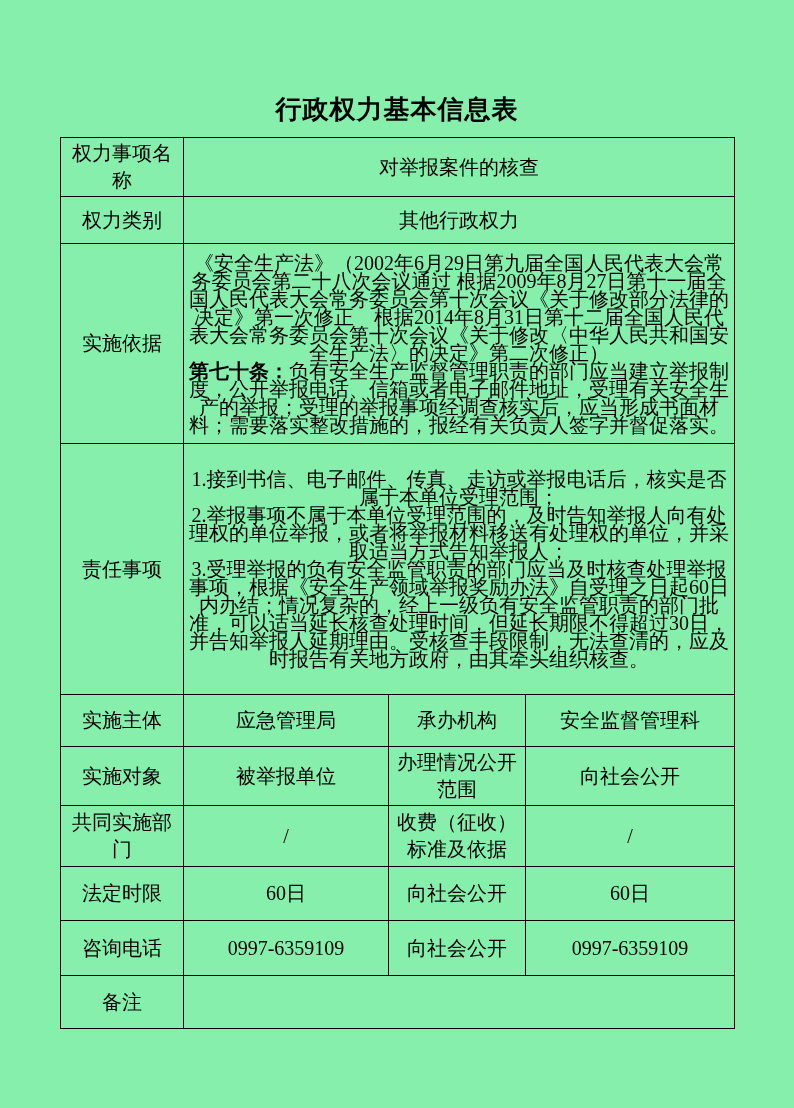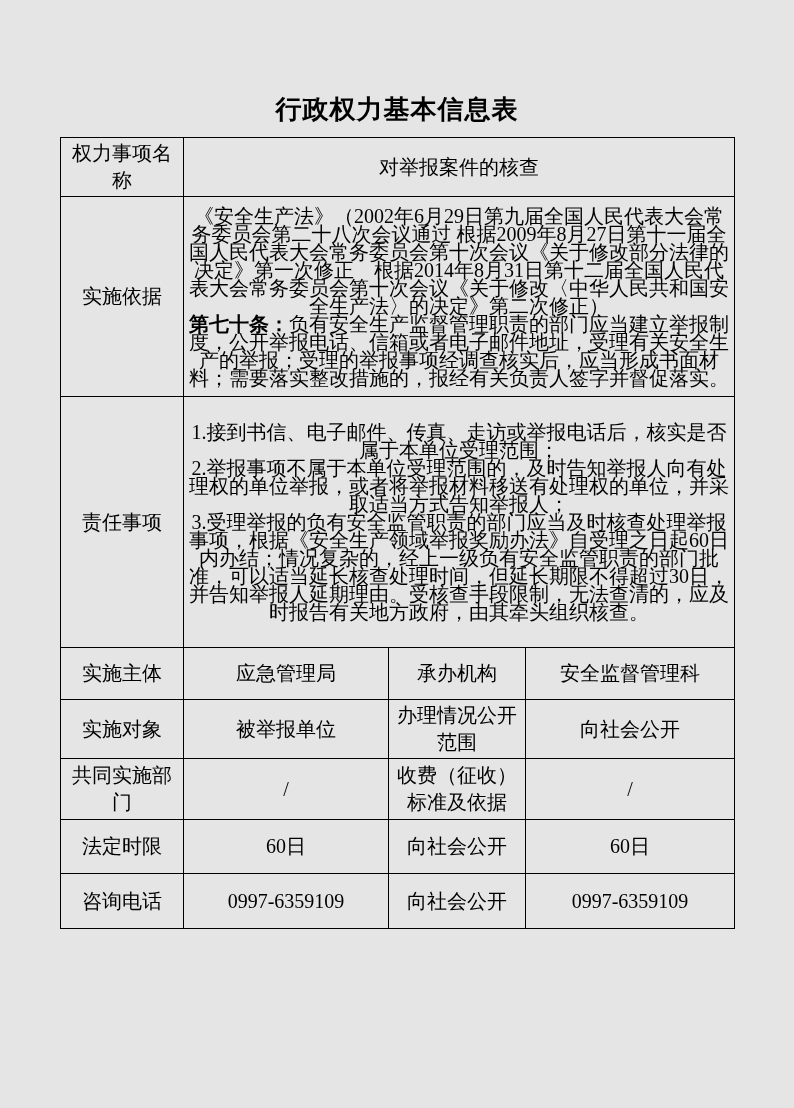--- a/index.html
+++ b/index.html
@@ -1,20 +1,20 @@
 <!DOCTYPE html>
 <html><head>
 <meta charset="utf-8">
 <style>
   html, body { margin: 0; padding: 0; background: #ffffff; }
   .page {
     position: relative;
     width: 794px;
     height: 1108px;
-    background: #e5e5e5;
+    background: #86efac;
     font-family: "Liberation Serif", "DejaVu Serif", serif;
     color: #000000;
     overflow: hidden;
   }
   .doc-title {
     position: absolute;
     left: 0; right: 0;
     top: 92px;
     margin: 0;
     text-align: center;
@@ -75,20 +75,24 @@
       <col style="width:205px">
       <col style="width:137px">
       <col style="width:209px">
     </colgroup>
     <tbody>
       <tr class="r1">
         <td>权力事项名称</td>
         <td colspan="3">对举报案件的核查</td>
       </tr>
 
+      <tr class="r2">
+        <td>权力类别</td>
+        <td colspan="3">其他行政权力</td>
+      </tr>
 
       <tr class="r3">
         <td>实施依据</td>
         <td colspan="3" class="textblock">
           <div class="para">《安全生产法》（2002年6月29日第九届全国人民代表大会常务委员会第二十八次会议通过 根据2009年8月27日第十一届全国人民代表大会常务委员会第十次会议《关于修改部分法律的决定》第一次修正　根据2014年8月31日第十二届全国人民代表大会常务委员会第十次会议《关于修改〈中华人民共和国安全生产法〉的决定》第二次修正）</div>
           <div class="para"><span class="bold">第七十条：</span><span>负有安全生产监督管理职责的部门应当建立举报制度，公开举报电话、信箱或者电子邮件地址，受理有关安全生产的举报；受理的举报事项经调查核实后，应当形成书面材料；需要落实整改措施的，报经有关负责人签字并督促落实。</span></div>
         </td>
       </tr>
 
       <tr class="r4">
@@ -128,16 +132,20 @@
         <td>60日</td>
       </tr>
 
       <tr class="r9">
         <td>咨询电话</td>
         <td>0997-6359109</td>
         <td>向社会公开</td>
         <td>0997-6359109</td>
       </tr>
 
+      <tr class="r10">
+        <td>备注</td>
+        <td colspan="3"></td>
+      </tr>
     </tbody>
   </table>
 
 </div>
 
 </body></html>

